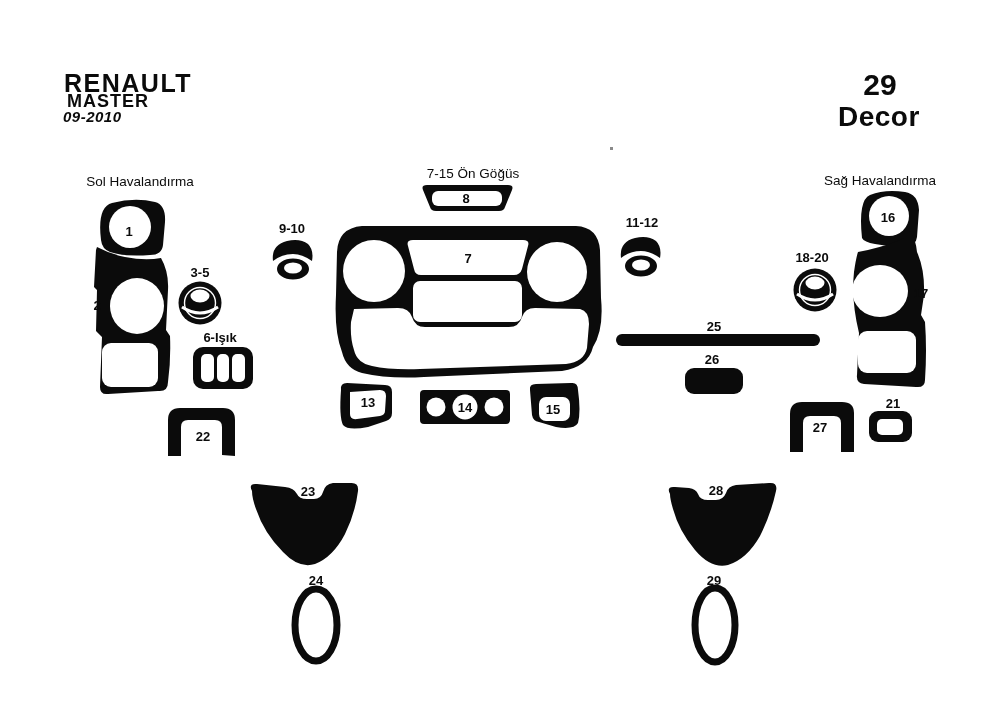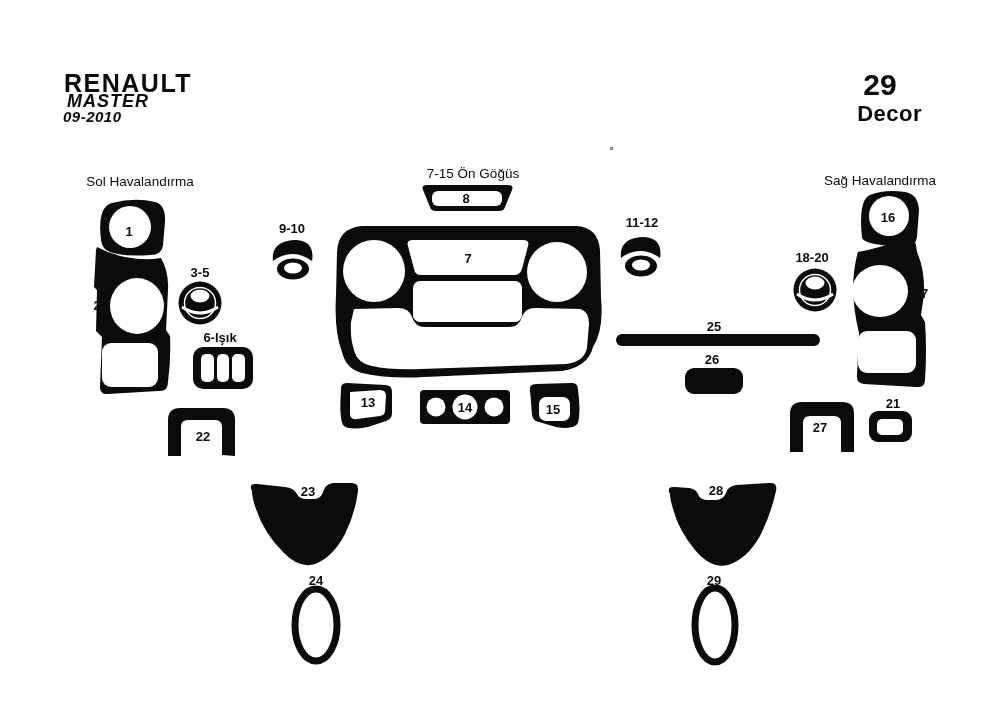--- a/index.html
+++ b/index.html
@@ -2,24 +2,24 @@
 <html><head>
 <meta charset="utf-8">
 <style>
   html,body{margin:0;padding:0;background:#e9e9e9;}
   .canvas{
     position:relative;width:1000px;height:725px;background:#ffffff;
     font-family:"Liberation Sans", sans-serif;color:#0b0b0b;overflow:hidden;
   }
   .hdr{position:absolute;font-weight:bold;color:#0b0b0b;line-height:1;}
   .brand{left:64px;top:71px;font-size:25px;letter-spacing:1.5px;}
-  .model{left:67px;top:92px;font-size:18px;letter-spacing:1px;font-style:italic;}
+  .model{left:67px;top:92px;font-size:18px;letter-spacing:1px;}
   .years{left:63px;top:109px;font-size:15px;letter-spacing:.5px;font-style:italic;}
   .kit-count{left:838px;top:70px;width:84px;text-align:center;font-size:30px;}
-  .kit-label{left:838px;top:103px;width:84px;text-align:right;font-size:22px;letter-spacing:.5px;}
+  .kit-label{left:838px;top:103px;width:84px;text-align:left;font-size:28px;letter-spacing:.5px;}
   svg{position:absolute;left:0;top:0;}
   svg text{font-family:"Liberation Sans", sans-serif;fill:#0b0b0b;}
   .sec{font-size:13.5px;font-weight:normal;}
   .num{font-size:13px;font-weight:bold;}
   .ink{fill:#0b0b0b;}
   .cut{fill:#ffffff;}
 </style>
 </head>
 <body>
 

